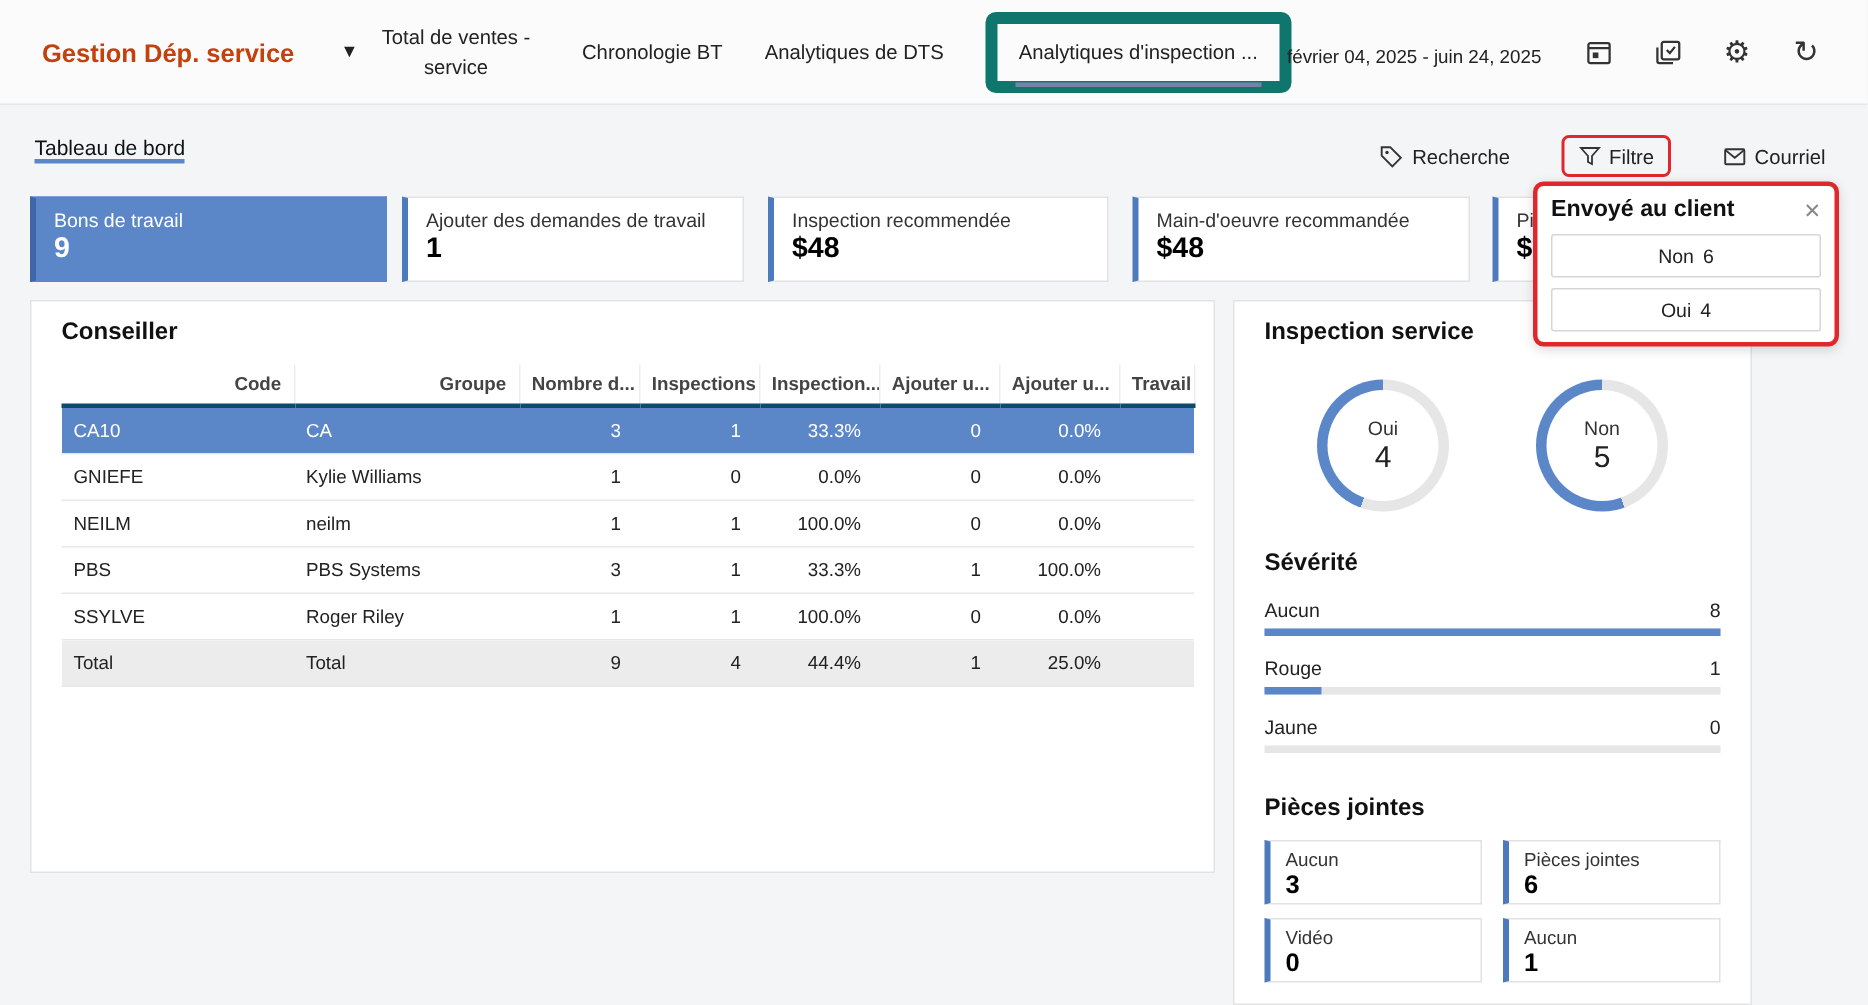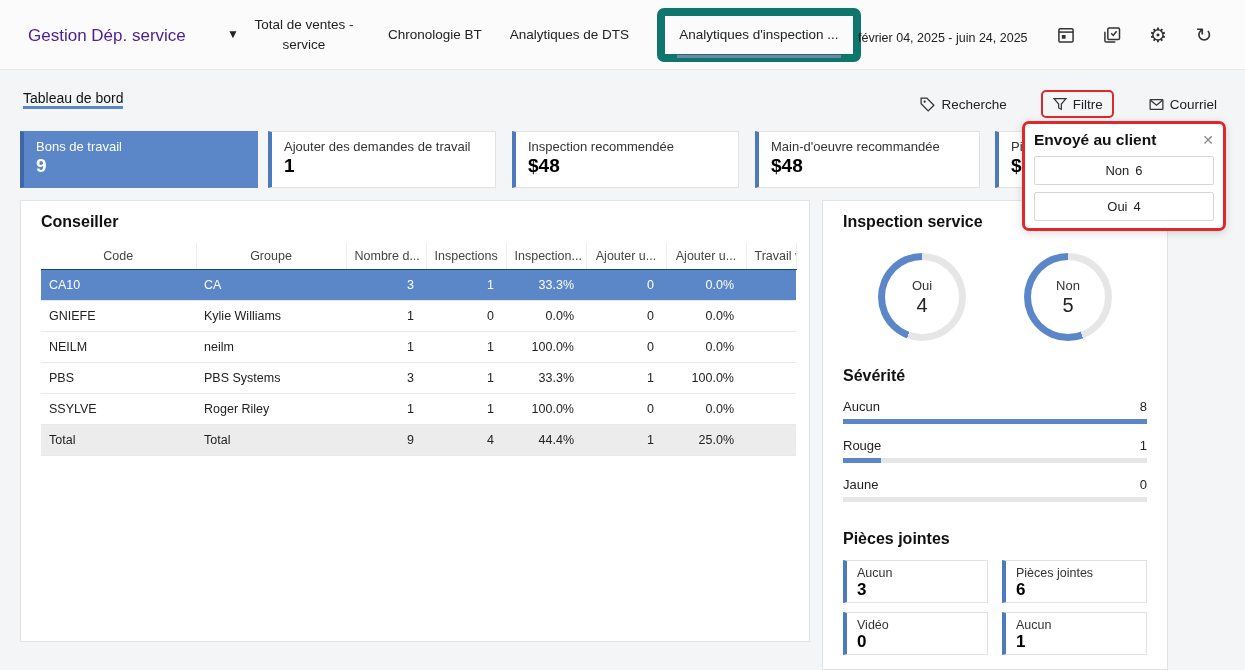--- a/index.html
+++ b/index.html
@@ -1,21 +1,21 @@
 <!DOCTYPE html>
 <html><head>
 <meta charset="utf-8">
 <style>
   * { margin:0; padding:0; box-sizing:border-box; }
   html,body { width:1245px; height:670px; }
   body { font-family:"Liberation Sans", sans-serif; background:#f4f5f6; position:relative; overflow:hidden; color:#222; }
 
   
   .topbar { position:absolute; left:0; top:0; width:1245px; height:70px; background:#fbfbfc; border-bottom:1px solid #e6e6e6; }
-  .app-title { position:absolute; left:28px; top:26px; font-size:17px; font-weight:normal; color:#4c1d95; }
+  .app-title { position:absolute; left:28px; top:26px; font-size:17px; font-weight:bold; color:#c2410c; }
   .nav-caret { position:absolute; left:227px; top:27px; font-size:12px; color:#222; }
   .nav { position:absolute; left:248px; top:0; height:70px; display:flex; align-items:center; gap:28px; }
   .nav-item { font-size:13.5px; color:#222; text-align:center; line-height:1.45; cursor:pointer; }
   .nav-item.two-line { width:112px; }
   .nav-item.active-tab { position:relative; padding:9px 14px; border:8px solid #0f766e; border-radius:7px; }
   .active-underline { position:absolute; left:12px; right:12px; bottom:-4px; height:3px; background:#7583a8; }
   .date-range { position:absolute; left:858px; top:31px; font-size:12.5px; color:#222; }
   .top-icons { position:absolute; right:30px; top:24px; display:flex; gap:24px; align-items:center; }
   .top-icons .ic { width:22px; height:22px; display:flex; align-items:center; justify-content:center; color:#333; cursor:pointer; }
   .glyph { font-size:20px; color:#333; line-height:1; }
@@ -41,26 +41,26 @@
   
   .popup { position:absolute; left:1022px; top:121px; width:204px; height:110px; background:#fff; border:3px solid #e0282c; border-radius:7px; box-shadow:0 2px 8px rgba(0,0,0,.15); z-index:30; padding:7px 9px; }
   .popup-head { display:flex; justify-content:space-between; align-items:flex-start; }
   .popup-title { font-size:15.5px; font-weight:bold; color:#111; }
   .popup-close { font-size:14px; color:#888; cursor:pointer; line-height:1; margin-top:2px; }
   .popup-opt { border:1px solid #d6d6d6; border-radius:2px; margin-top:7px; height:29px; display:flex; align-items:center; justify-content:center; gap:6px; font-size:13px; color:#222; cursor:pointer; background:#fff; }
 
   
   .panel { position:absolute; background:#fff; border:1px solid #e3e3e3; }
   .panel-title { font-size:16px; font-weight:bold; color:#111; }
-  #advisor-panel { left:20px; top:200px; width:790px; height:442px; padding:12px 20px; }
+  #advisor-panel { left:20px; top:200px; width:790px; height:382px; padding:12px 20px; }
   #inspection-panel { left:822px; top:200px; width:346px; height:470px; padding:12px 20px; }
 
   
   table.adv { border-collapse:collapse; margin-top:12px; table-layout:fixed; width:755px; font-size:12.5px; }
-  table.adv th { font-weight:normal; color:#444; text-align:center; padding:6px 8px; border-right:1px solid #ededed; border-bottom:1px solid #0c4a6e; white-space:nowrap; overflow:hidden; }
+  table.adv th { font-weight:bold; color:#444; text-align:right; padding:6px 8px; border-right:1px solid #ededed; border-bottom:3px solid #0c4a6e; white-space:nowrap; overflow:hidden; }
   table.adv td { padding:8px 8px; border-bottom:1px solid #e8e8e8; color:#222; white-space:nowrap; overflow:hidden; }
   table.adv td.num { text-align:right; padding-right:12px; }
   tr.sel td { background:#5b87c9; color:#fff; }
   tr.total td { background:#ececec; font-weight:normal; }
   .c0{width:155px}.c1{width:150px}.c2{width:80px}.c3{width:80px}.c4{width:80px}.c5{width:80px}.c6{width:80px}.c7{width:50px}
 
   
   .donut-row { display:flex; justify-content:space-around; margin:22px 6px 0 6px; }
   .donut { width:88px; height:88px; border-radius:50%; position:relative; }
   .donut::after { content:""; position:absolute; left:7px; top:7px; width:74px; height:74px; border-radius:50%; background:#fff; }

